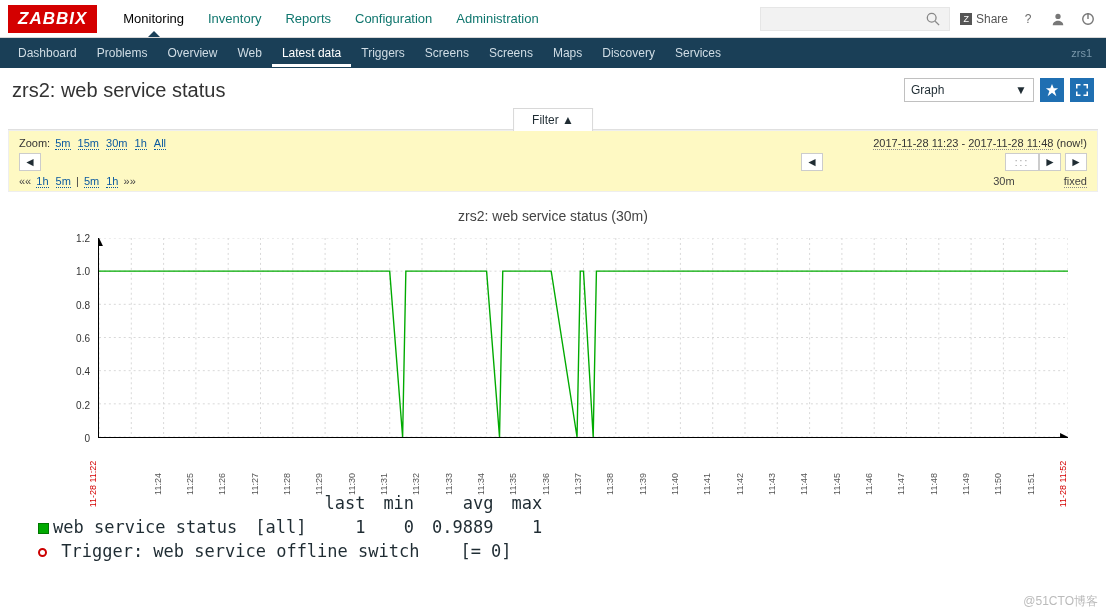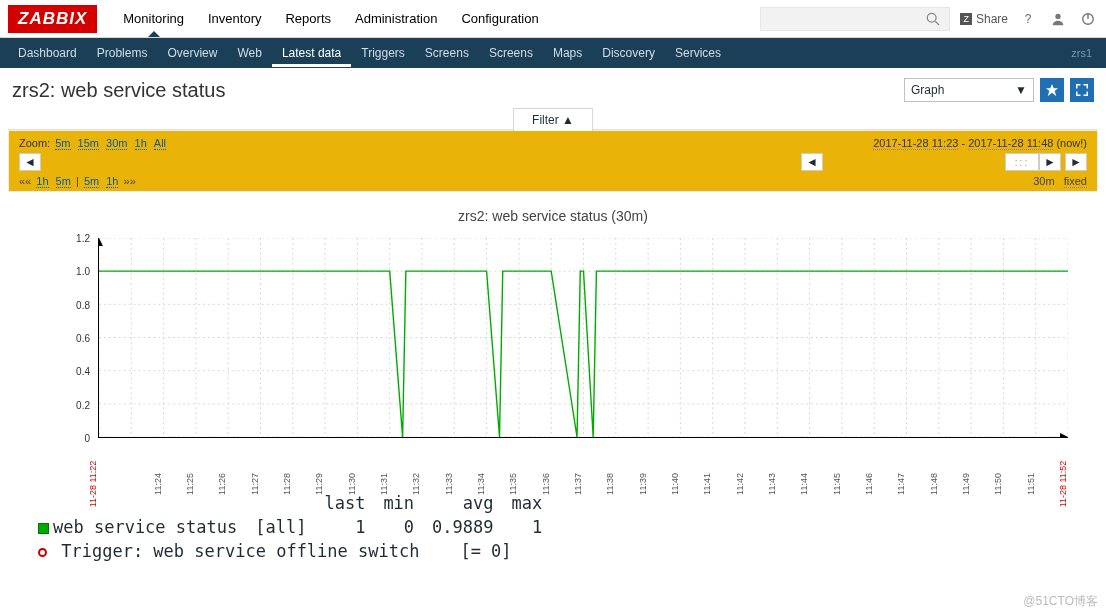--- a/index.html
+++ b/index.html
@@ -3,21 +3,21 @@
 <meta charset="utf-8">
 <style>
   * { box-sizing: border-box; margin: 0; padding: 0; }
   body { font-family: Arial, Helvetica, sans-serif; font-size: 12px; color: #1f2c33; background: #fff; width: 1106px; }
   a { text-decoration: none; color: inherit; }
 
   
   .topnav { display: flex; align-items: center; background: #fff; border-bottom: 1px solid #d8d8d8; height: 38px; padding: 0 8px; }
   .logo { background: #d40000; color: #fff; font-weight: bold; font-size: 17px; letter-spacing: 1px; padding: 4px 10px; margin-right: 14px; font-style: italic; }
   .topnav .menu { display: flex; }
-  .topnav .menu .item { padding: 10px 12px; font-size: 13px; color: #000000; cursor: pointer; position: relative; }
+  .topnav .menu .item { padding: 10px 12px; font-size: 13px; color: #0f766e; cursor: pointer; position: relative; }
   .topnav .menu .item.active { color: #000; }
   .topnav .menu .item.active::after { content: ""; position: absolute; left: 50%; bottom: -1px; margin-left: -6px; border: 6px solid transparent; border-bottom-color: #1a3f57; }
   .topright { margin-left: auto; display: flex; align-items: center; gap: 10px; }
   .searchbox { width: 190px; height: 24px; background: #f2f2f2; border: 1px solid #e6e6e6; display: flex; align-items: center; padding: 0 6px; }
   .searchbox input { flex: 1; border: none; background: transparent; outline: none; font-size: 12px; }
   .iconbtn { width: 20px; height: 20px; display: flex; align-items: center; justify-content: center; color: #6b6b6b; cursor: pointer; }
   .share { display: flex; align-items: center; gap: 4px; color: #555; font-size: 12px; cursor: pointer; }
 
   
   .subnav { background: #1a3f57; color: #d0dde5; display: flex; align-items: center; height: 30px; padding: 0 8px; }
@@ -30,21 +30,21 @@
   .pagehead h1 { font-size: 20px; font-weight: normal; color: #333; }
   .pagehead .right { margin-left: auto; display: flex; align-items: center; gap: 6px; }
   .select { border: 1px solid #c0c0c0; background: #fff; height: 24px; width: 130px; padding: 0 6px; display: flex; align-items: center; justify-content: space-between; cursor: pointer; }
   .sqbtn { width: 24px; height: 24px; background: #1f6fb2; color: #fff; display: flex; align-items: center; justify-content: center; cursor: pointer; }
 
   
   .filterrow { position: relative; height: 22px; border-bottom: 1px solid #e0e0e0; margin: 0 8px; }
   .filtab { position: absolute; left: 50%; transform: translateX(-50%); top: 0; border: 1px solid #d8d8d8; border-bottom: none; background: #fff; padding: 4px 18px; font-size: 12px; cursor: pointer; }
 
   
-  .timebar { background: #eab308; border: 1px solid #eee; margin: 0 8px; padding: 6px 10px 4px; }
+  .timebar { background: #fef9c3; border: 1px solid #eee; margin: 0 8px; padding: 6px 10px 4px; }
   .tb-row1 { display: flex; justify-content: space-between; align-items: center; font-size: 11px; color: #333; }
   .zoom a { color: #0b5aa0; margin: 0 2px; border-bottom: 1px dotted #0b5aa0; }
   .tb-row2 { display: flex; justify-content: space-between; align-items: center; margin-top: 4px; }
   .arrowbox { border: 1px solid #ccc; background: #fff; width: 22px; height: 18px; display: flex; align-items: center; justify-content: center; cursor: pointer; }
   .slider { flex: 1; display: flex; align-items: center; margin: 0 4px; }
   .sliderhandle { border: 1px solid #ccc; background: #fff; width: 34px; height: 18px; display: flex; align-items: center; justify-content: center; font-size: 10px; color: #999; cursor: grab; letter-spacing: 2px; margin-left: auto;}
   .tb-row3 { display: flex; justify-content: space-between; align-items: center; font-size: 11px; color: #444; margin-top: 4px; }
   .tb-row3 a { color: #0b5aa0; margin: 0 2px; border-bottom: 1px dotted #0b5aa0; }
 
   
@@ -71,22 +71,22 @@
 </style>
 </head>
 <body>
 
 <div class="topnav">
   <div class="logo">ZABBIX</div>
   <div class="menu" id="mainmenu">
       <div class="item active">Monitoring</div>
       <div class="item">Inventory</div>
       <div class="item">Reports</div>
+      <div class="item">Configuration</div>
       <div class="item">Administration</div>
-      <div class="item">Configuration</div>
     </div>
   <div class="topright">
     <div class="searchbox">
       <input placeholder="" style="">
       <span class="iconbtn">
         <svg width="14" height="14" viewBox="0 0 16 16">
             <circle cx="6.5" cy="6.5" r="5" fill="none" stroke="#888" stroke-width="1.5"></circle>
             <line x1="10.5" y1="10.5" x2="15" y2="15" stroke="#888" stroke-width="1.5"></line>
           </svg>
       </span>
@@ -172,21 +172,21 @@
       <div class="arrowbox">◄</div>
       <div class="sliderhandle">:::</div>
       <div class="arrowbox">►</div>
     </div>
     <div class="arrowbox">►</div>
   </div>
   <div class="tb-row3">
     <div id="navleft"><span> «« </span><a>1h</a> <a>5m</a> <span> | </span><a>5m</a> <a>1h</a> <span> »» </span></div>
     <div>
       <span>30m</span>&nbsp;&nbsp;
-      <span style="border-bottom:1px dotted #888;">fixed</span>
+      <span style="border-bottom:1px dotted #888;margin-left:40px;">fixed</span>
     </div>
   </div>
 </div>
 
 <div class="chart">
   <div class="chart-title">zrs2: web service status (30m)</div>
   <div class="plotwrap">
     <div class="plot">
       <svg id="plotsvg" width="100%" height="100%" preserveAspectRatio="none" viewBox="0 0 980 200">
           <g class="grid">

